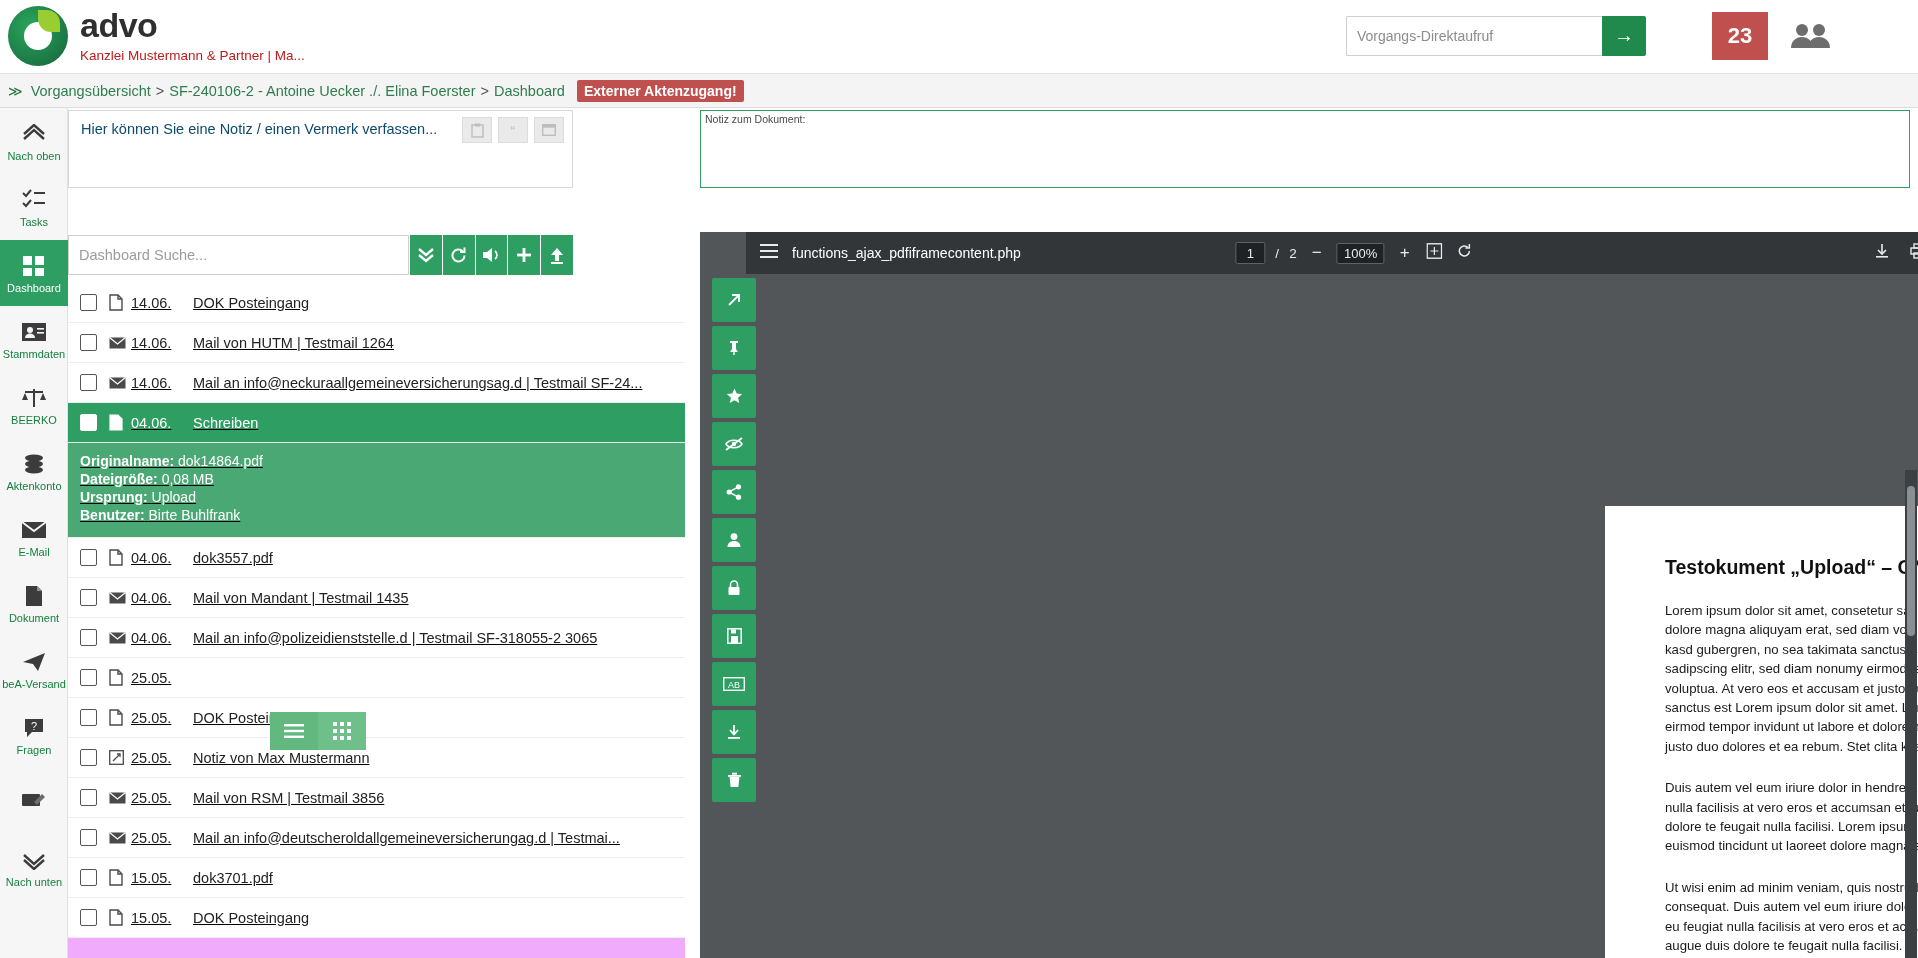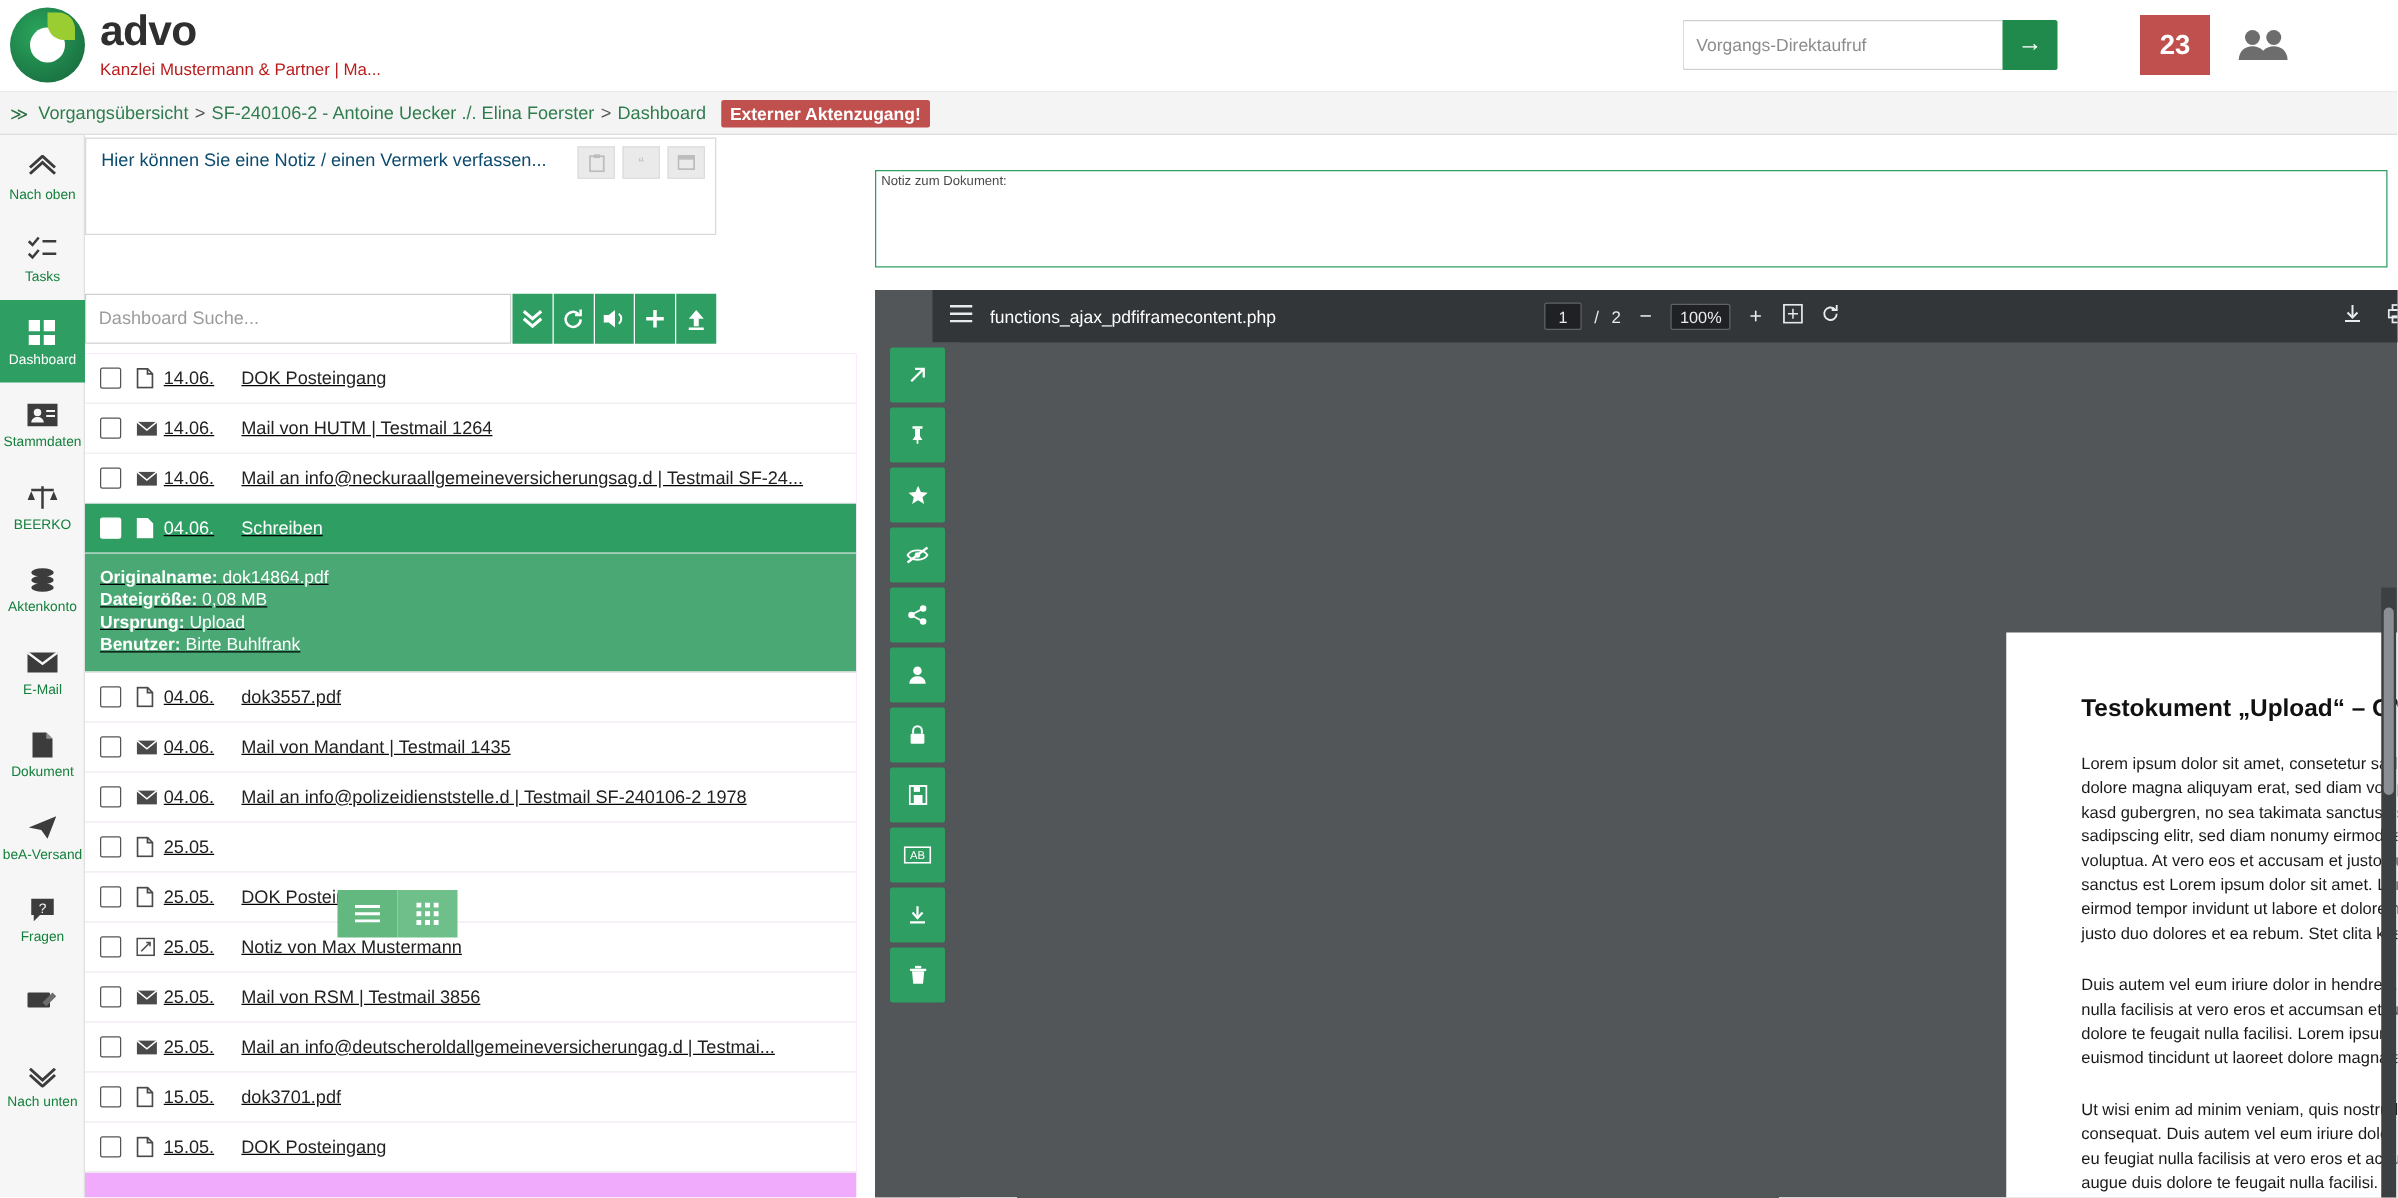--- a/index.html
+++ b/index.html
@@ -164,21 +164,21 @@
   .floating-toggle .ft {
     width: 48px; height: 38px; display: flex; align-items: center;
     justify-content: center; color: #fff; font-size: 18px; cursor: pointer;
   }
   .ft.primary { background: #63b87f; }
   .ft.secondary { background: #6fbf8a; }
 
   
   .docnote {
     position: absolute; left: 700px; top: 110px; width: 1210px; height: 78px;
-    border: 1px solid #2f9e63; background: #ffffff; margin-top: 26px;
+    border: 1px solid #2f9e63; background: #ffffff;
   }
   .docnote-label {
     font-size: 10.5px; color: #4a4a4a; padding: 2px 0 0 4px;
   }
 
   
   .pdf-wrap {
     position: absolute; left: 700px; top: 232px; width: 1218px; height: 726px;
     background: #525659;
   }
@@ -559,21 +559,21 @@
 
     <div class="row">
       <div class="cb"></div>
       <div class="tico">
           <svg width="17" height="12" viewBox="0 0 17 12">
             <rect x="0.5" y="0.5" width="16" height="11" fill="#4a4a4a"></rect>
             <path d="M0.5 0.5 L8.5 7 L16.5 0.5" stroke="#fff" stroke-width="1.2" fill="none"></path>
           </svg>
         </div>
       <div class="date">04.06.</div>
-      <div class="title">Mail an info@polizeidienststelle.d | Testmail SF-240106-2 1978</div>
+      <div class="title">Mail an info@polizeidienststelle.d | Testmail SF-318055-2 3065</div>
     </div>
 
     <div class="row">
       <div class="cb"></div>
       <div class="tico">
           <svg width="14" height="17" viewBox="0 0 14 17">
             <path d="M1 1 h8 l4 4 v11 h-12 z" fill="none" stroke="#4a4a4a" stroke-width="1.4"></path>
             <path d="M9 1 v4 h4" fill="none" stroke="#4a4a4a" stroke-width="1.4"></path>
           </svg>
         </div>

